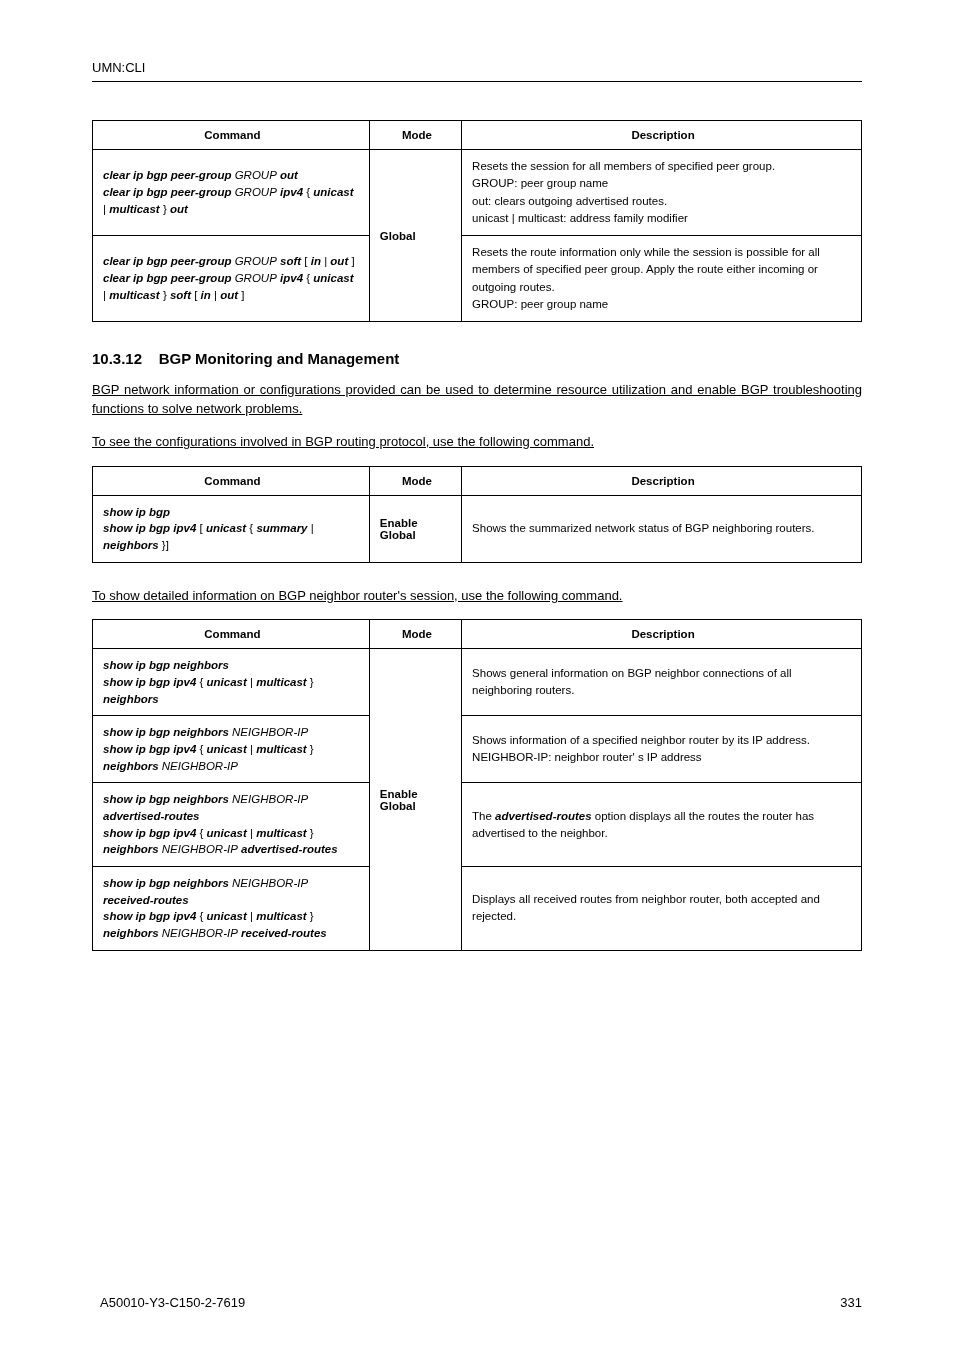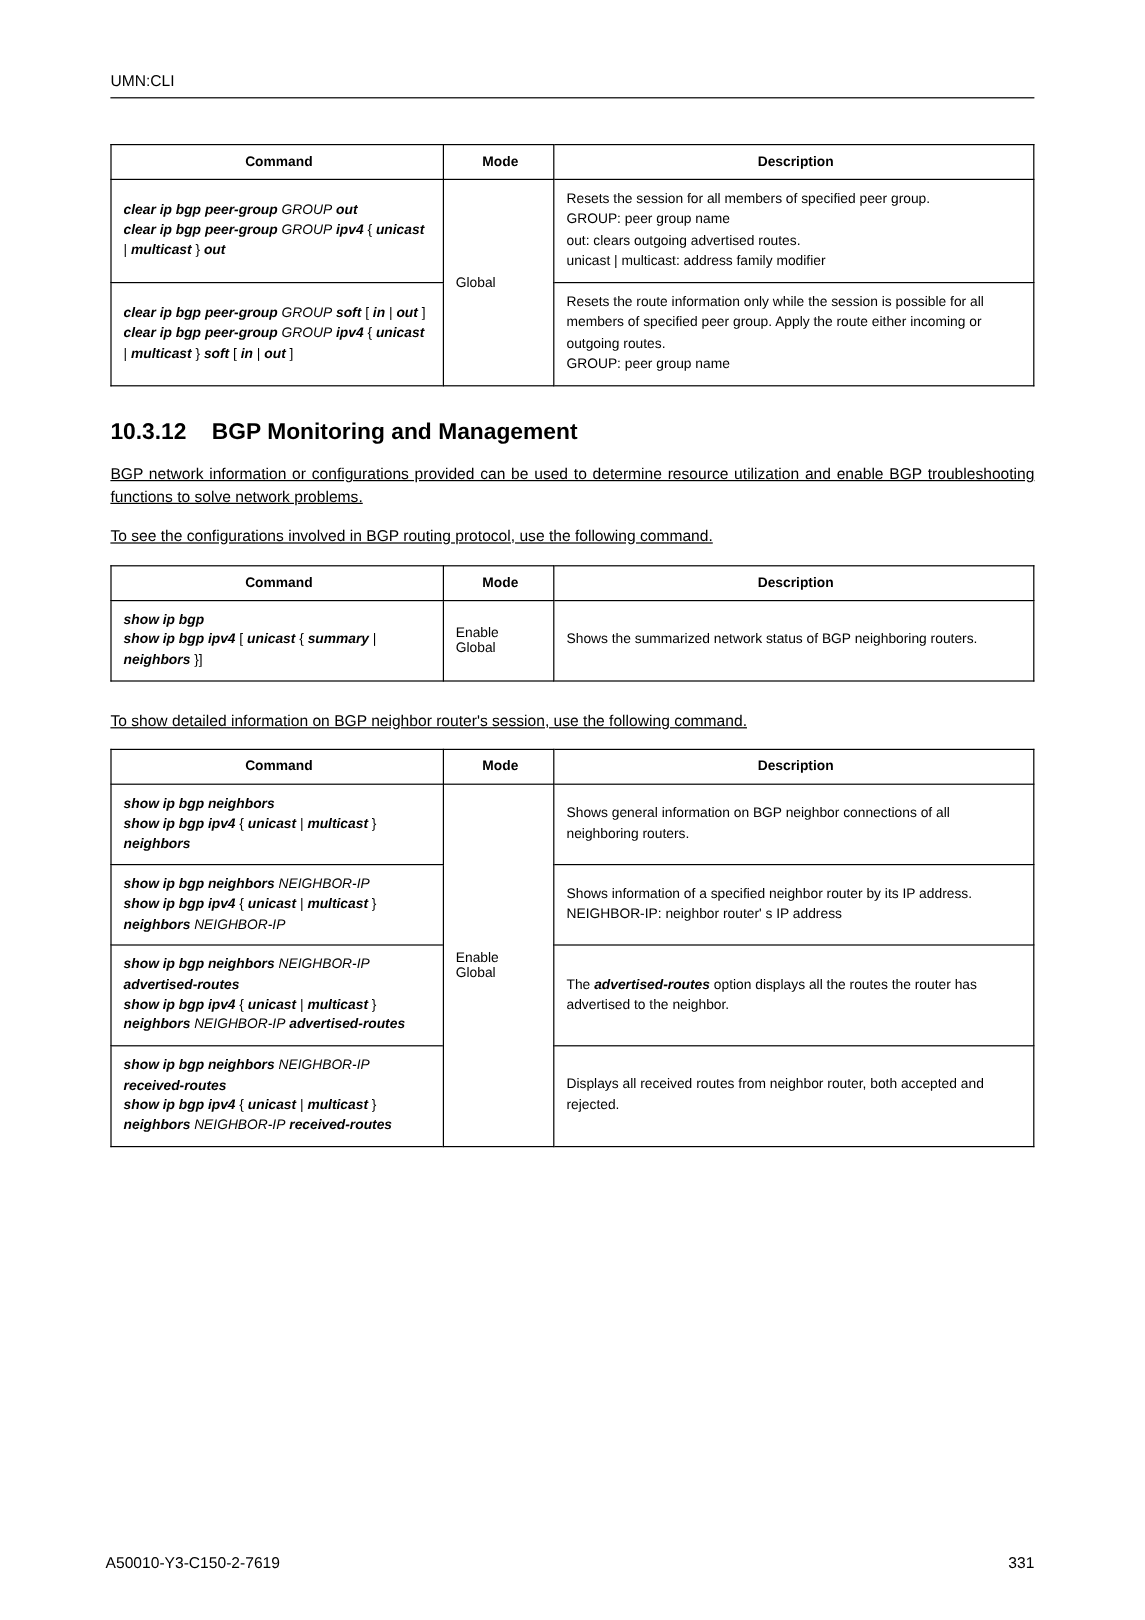--- a/index.html
+++ b/index.html
@@ -30,39 +30,39 @@
   }
   table.cmdtable th {
     font-weight: bold;
     text-align: center;
     background: #fff;
     padding-left: 13px;
   }
   .col-cmd { width: 36%; }
   .col-mode { width: 12%; text-align: center; }
   .col-desc { width: 52%; }
-  .mode-cell { text-align: center; vertical-align: middle; }
+  .mode-cell { text-align: center; vertical-align: middle; font-weight: bold; }
   .section-heading {
-    font-size: 19px;
+    font-size: 15px;
     font-weight: bold;
     margin: 28px 0 14px 0;
   }
   p.body {
     font-size: 13px;
     line-height: 1.45;
     margin-bottom: 14px;
     text-align: justify;
     text-decoration: underline;
   }
   .cmd-text { font-family: Arial, sans-serif; font-size: 11.5px; line-height: 1.45; }
   .cmd-strong { font-weight: bold; font-style: italic; }
   .footer {
     position: absolute;
     bottom: 40px;
-    left: 88px;
+    left: 100px;
     right: 92px;
     display: flex;
     justify-content: space-between;
     font-size: 13px;
   }
   .desc-line { line-height: 1.5; }
 </style>
 </head>
 <body>
 

